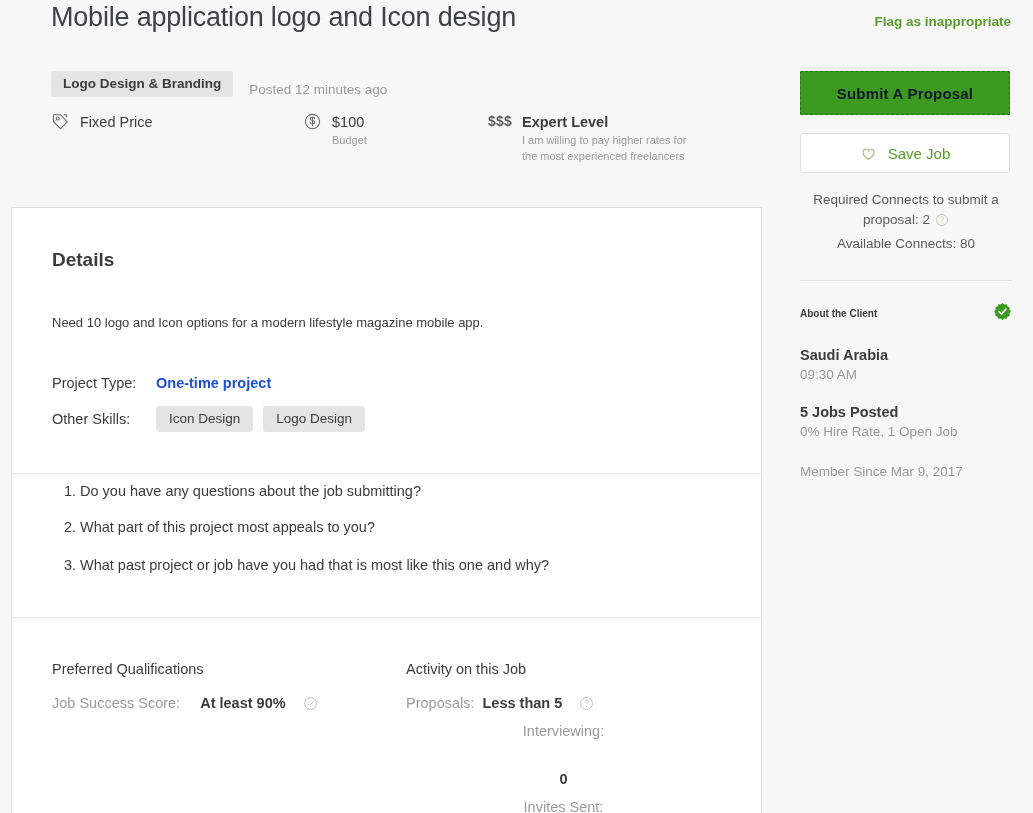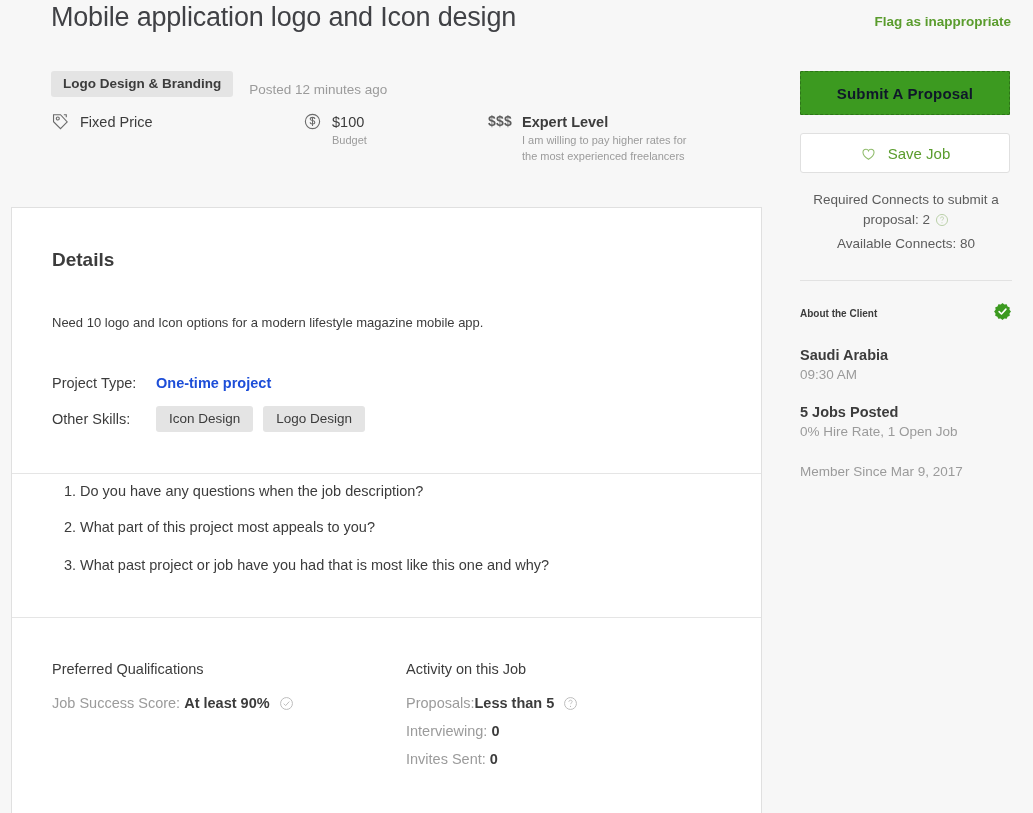--- a/index.html
+++ b/index.html
@@ -160,23 +160,23 @@
   .col-right { flex: 1; }
   .col-head {
     font-size: 14.5px;
     color: #3c3c3c;
     font-weight: 400;
   }
   .col-row {
     font-size: 14.5px;
     color: #9b9b9b;
     padding-top: 18px;
-    display: flex; align-items: center;
-  }
-  .col-row.sub { padding-top: 12px; }
+    display: flex; align-items: center; gap: 8px;
+  }
+  .col-row.sub { padding-top: 12px; flex-direction: column; }
   .col-row b { color: #3c3c3c; font-weight: 600; }
   .help-i { margin-left: 9px; line-height: 0; }
 
   
   .sidebar {
     position: absolute;
     left: 800px; top: 71px;
     width: 212px;
   }
   .btn-submit {
@@ -294,21 +294,21 @@
         <span class="skill-pill">Icon Design</span>
         <span class="skill-pill">Logo Design</span>
       </div>
       <div class="sec1-pad"></div>
     </div>
 
     <div class="divider"></div>
 
     <div class="card-section">
       <ol class="qs">
-        <li>Do you have any questions when the job description?</li>
+        <li>Do you have any questions about the job submitting?</li>
         <li>What part of this project most appeals to you?</li>
         <li>What past project or job have you had that is most like this one and why?</li>
       </ol>
       <div class="sec2-pad"></div>
     </div>
 
     <div class="divider"></div>
 
     <div class="card-section">
       <div class="bottom-cols">

